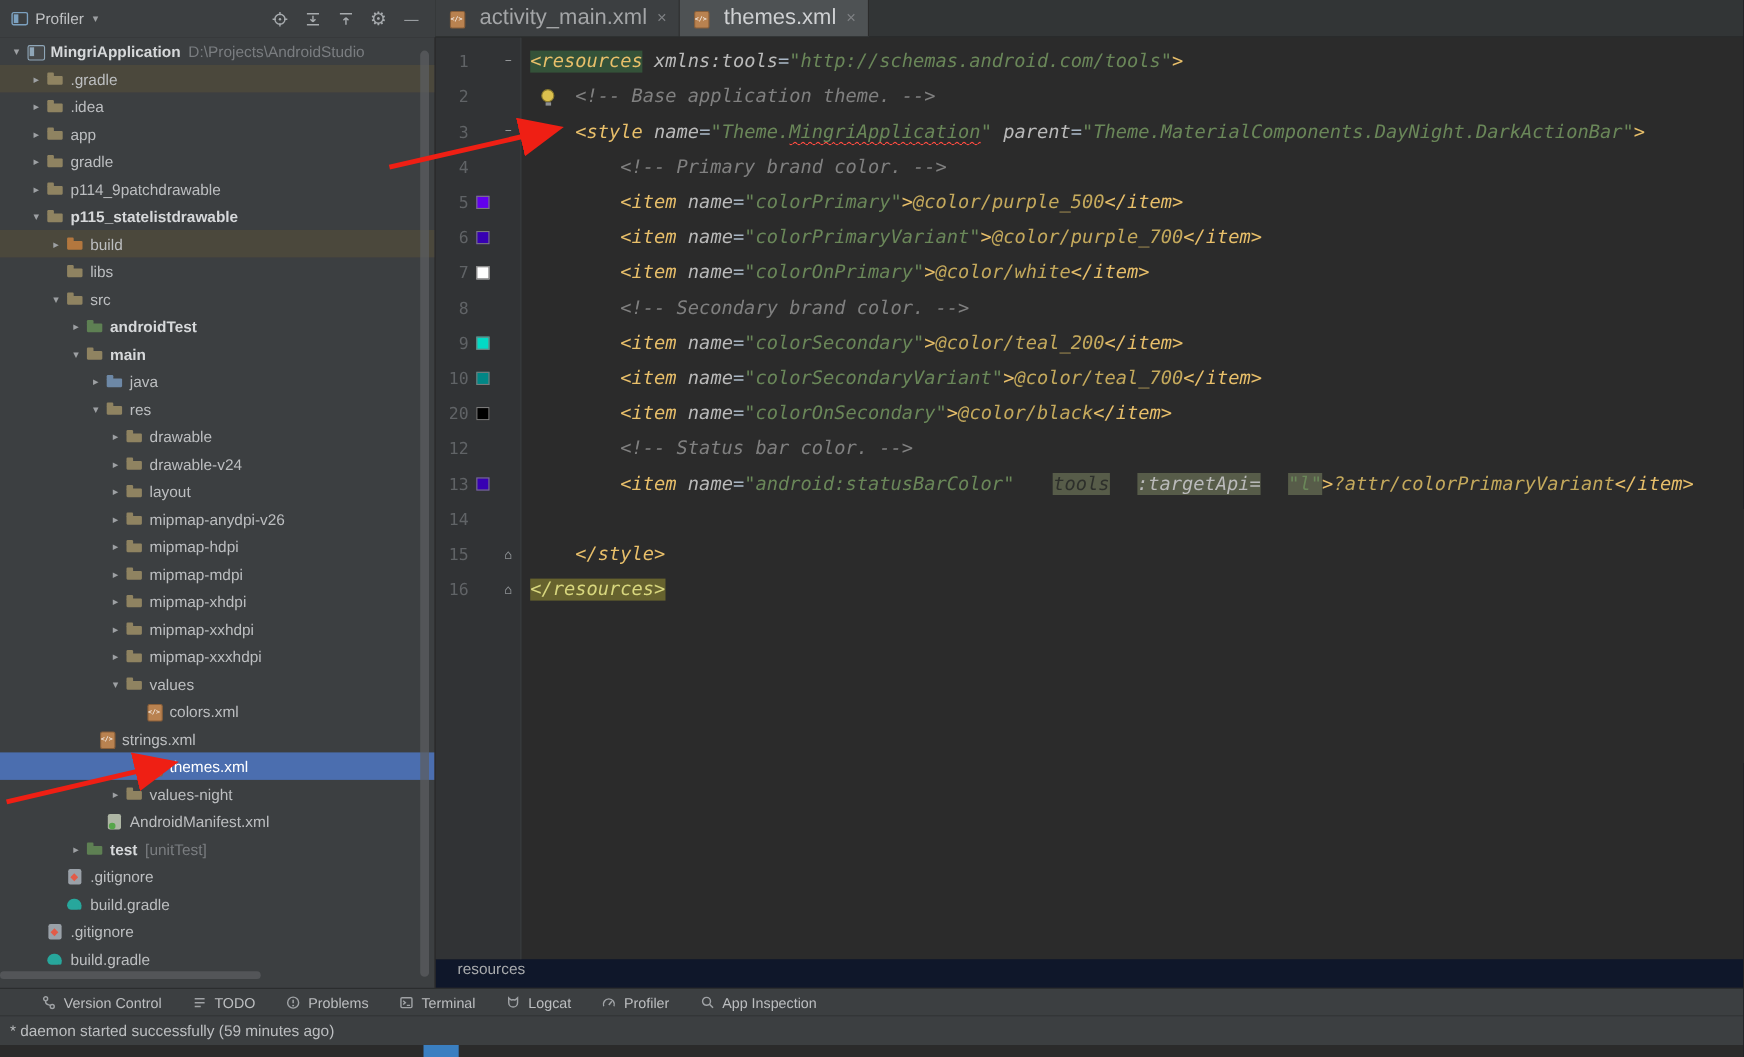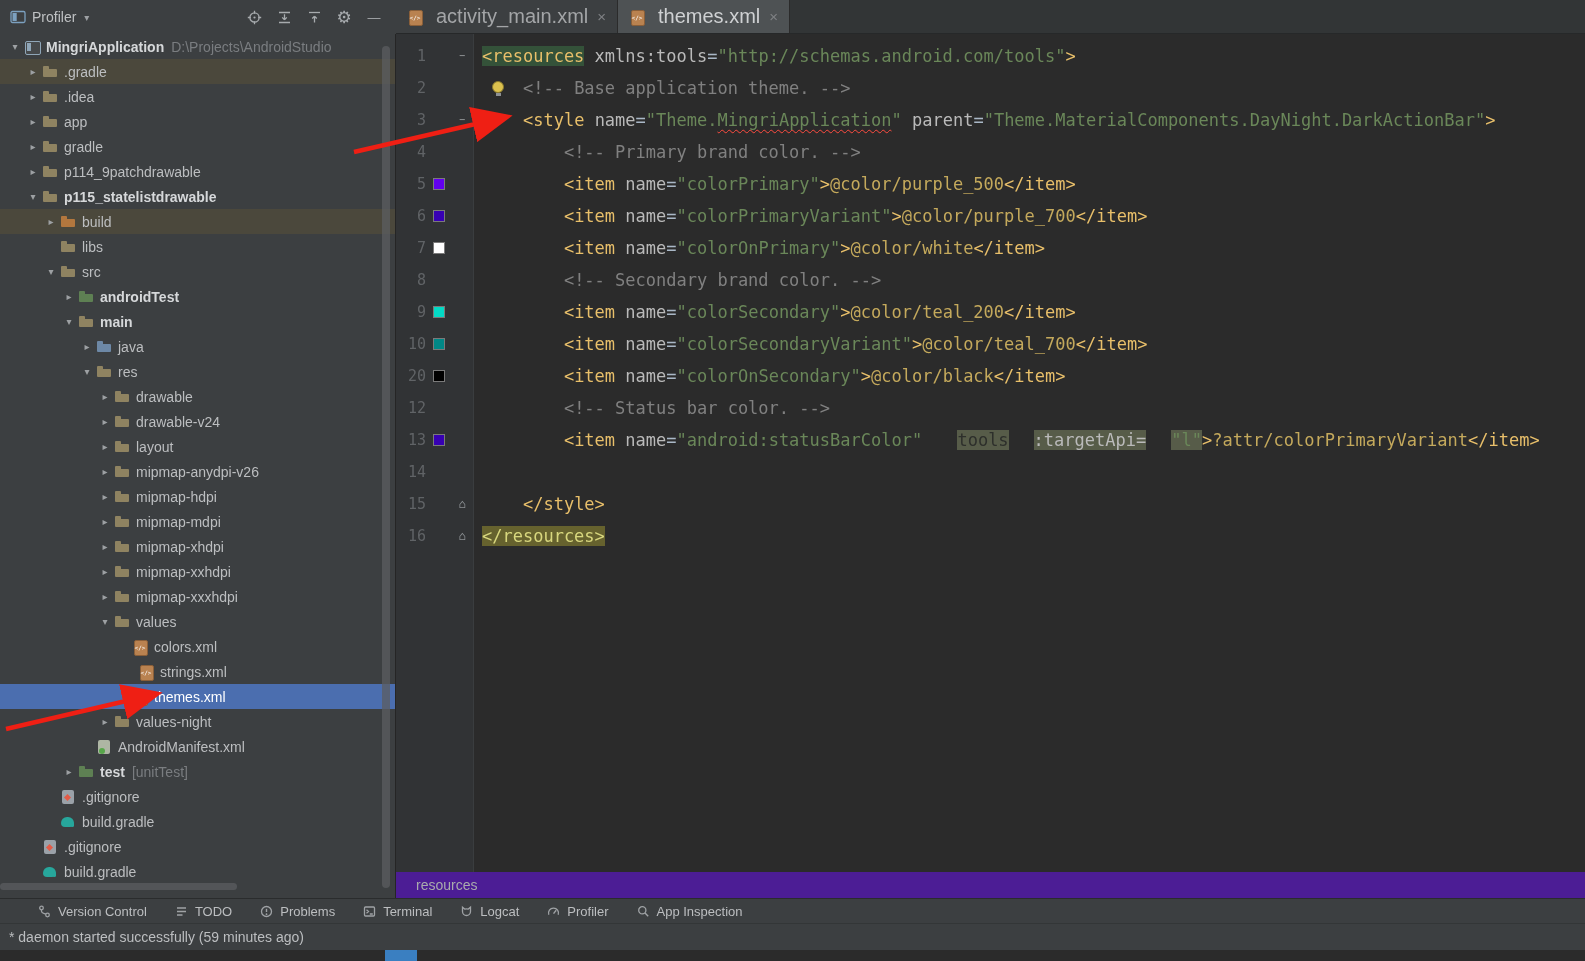--- a/index.html
+++ b/index.html
@@ -60,38 +60,38 @@
   .editor { flex:1; position:relative; background:#2b2b2b; display:flex; flex-direction:column; overflow:hidden; }
   .gutter-bg { position:absolute; left:0; top:0; bottom:26px; width:78px; background:#313335; border-right:1px solid #3a3d3f; }
   .code-scroll { position:relative; flex:1; padding-top:6px; overflow:hidden; }
   .eline { display:flex; height:32px; line-height:32px; font-family:"DejaVu Sans Mono",monospace; font-size:17px; }
   .gut { width:78px; flex:none; display:flex; align-items:center; position:relative; }
   .lnum { width:30px; text-align:right; color:#606366; font-size:15px; font-family:"DejaVu Sans Mono",monospace; }
   .swatch-box { width:26px; display:flex; align-items:center; justify-content:center; }
   .swatch { width:12px; height:12px; border:1px solid #7a7a7a; }
   .foldc { width:20px; text-align:center; color:#8c9093; font-size:12px; line-height:12px; }
   .foldc.fold-box { font-size:10px; color:#9da0a3; }
-  .ctext { white-space:pre; padding-left:8px; position:relative; }
+  .ctext { white-space:pre; padding-left:8px; position:relative;font-style:italic; }
 
   .tk-plain { color:#a9b7c6; }
   .tk-tag { color:#e8bf6a; }
   .tk-attr { color:#bababa; }
   .tk-val { color:#6a8759; }
   .tk-comment { color:#808080; }
   .tk-ref { color:#c4a95c; }
   .tk-dark { color:#2d2f2b; }
   .hl-green { background:#345239; }
   .hl-olive { background:#575c49;margin-left:25px; }
   .hl-yellow { background:#66622e; color:#d8d77e; }
   .err { text-decoration:underline wavy #ff4b40 1px; text-underline-offset:3px; text-decoration-skip-ink:none; }
 
   .bulb { position:absolute; left:18px; top:9px; width:12px; height:12px; border-radius:50%; background:#dcc14e; border:1px solid #8a7a2d; }
   .bulb::after { content:""; position:absolute; left:3px; top:11px; width:5px; height:3px; background:#8d9093; }
 
-  .breadcrumbs { height:26px; flex:none; display:flex; align-items:center; padding-left:20px; color:#a9abad; font-size:14px; background:#4c1d95; }
+  .breadcrumbs { height:26px; flex:none; display:flex; padding-left:20px; color:#a9abad; font-size:14px; background:#0f172a; }
 
   
   .bottombar { height:25px; background:#3c3f41; border-top:1px solid #2a2c2d; display:flex; align-items:center; gap:28px; padding-left:38px; }
   .bb-item { display:flex; align-items:center; gap:7px; color:#bcbec0; font-size:13px; cursor:default;justify-content:center; }
   .statusmsg { height:27px; background:#3c3f41; border-top:1px solid #333637; display:flex; align-items:center; padding-left:9px; color:#bcbec0; font-size:14px; }
   .bottomstrip { height:11px; background:#2b2b2b; position:relative; }
   .bluechip { position:absolute; left:385px; top:0; width:32px; height:11px; background:#3a7fc1; }
 
   .arrows { position:absolute; inset:0; z-index:100; pointer-events:none; }
   svg.lineicon { flex:none; }
@@ -268,21 +268,21 @@
           <div class="trow" style="padding-left: 96px;">
             <span class="chev">▾</span>
             <span class="ticon ic-folder f"></span>
             <span class="tlabel">values</span>
           </div>
           <div class="trow" style="padding-left: 114px;">
             <span class="chev"></span>
             <span class="ticon ic-xml"></span>
             <span class="tlabel">colors.xml</span>
           </div>
-          <div class="trow" style="padding-left: 120px;">
+          <div class="trow" style="padding-left: 71px;">
             <span class="chev"></span>
             <span class="ticon ic-xml"></span>
             <span class="tlabel">strings.xml</span>
           </div>
           <div class="trow sel" style="padding-left: 114px;">
             <span class="chev"></span>
             <span class="ticon ic-xml"></span>
             <span class="tlabel">themes.xml</span>
           </div>
           <div class="trow" style="padding-left: 96px;">

